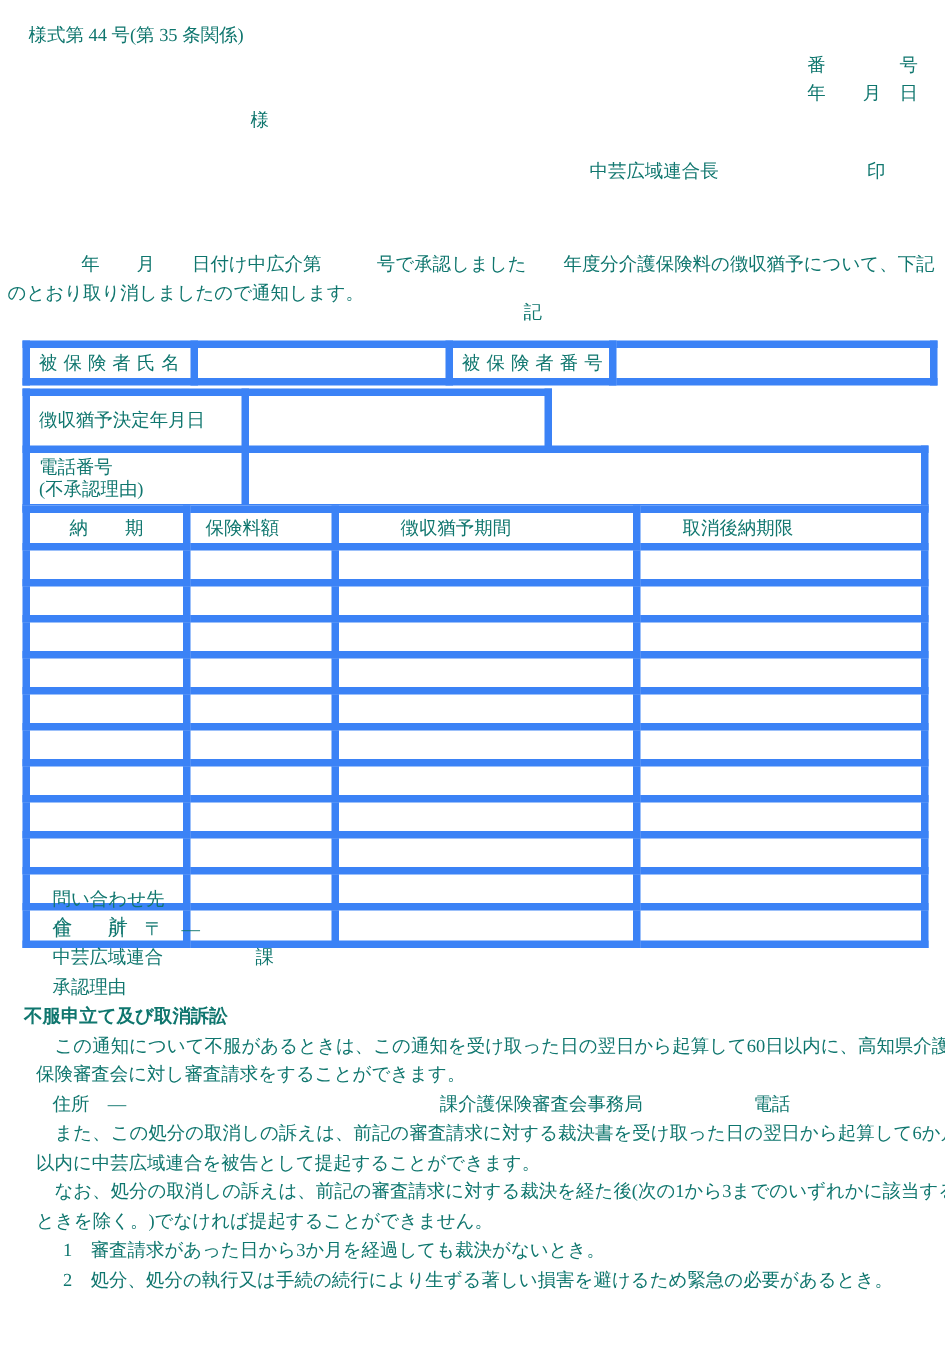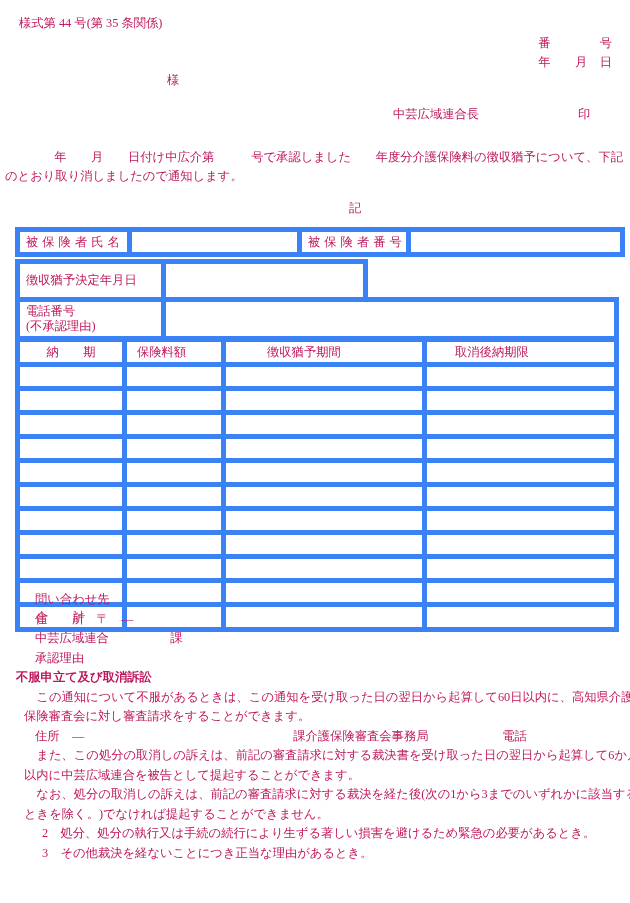--- a/index.html
+++ b/index.html
@@ -1,19 +1,19 @@
 <!DOCTYPE html>
 <html><head>
 <meta charset="utf-8">
 <style>
   html,body { margin:0; padding:0; background:#ffffff; }
   .page {
     position:relative; width:630px; height:903px; background:#ffffff;
     font-family:"Liberation Serif","DejaVu Serif",serif;
-    font-size:12.3px; color:#be185d; overflow:hidden;
+    font-size:12.3px; color:#0f766e; overflow:hidden;
   }
   .abs { position:absolute; white-space:pre; line-height:15px; }
   .right { right:18px; text-align:right; }
   .center { left:0; width:630px; text-align:center; }
   table { border-collapse:collapse; position:absolute; table-layout:fixed; background:#fff; }
   td { border:5px solid #3b82f6; padding:0 0 0 6px; font-size:12.3px;
        vertical-align:middle; white-space:pre; overflow:hidden; }
   td.novalpad { padding:0; }
   .ls4 { letter-spacing:4px; }
   .phantom { border:none; }
@@ -27,21 +27,21 @@
   .sched td.c2h { padding-left:10px; }
   .sched td.c3h { padding-left:41px; }
   .sched td.c4h { padding-left:28px; }
   .sched td.totlbl { padding-left:16px;margin-top:36px; }
   .textblock { position:absolute; left:0; top:590px; width:526px; line-height:19.5px; }
   .textblock div { white-space:pre; }
   .ml16 { margin-left:16px;font-weight:bold; }
   .ml24 { margin-left:24px; }
   .ml35 { margin-left:35px; }
   .ml42 { margin-left:42px; }
-  .bodypara { position:absolute; left:5px; top:148px; width:622px; line-height:19px; }
+  .bodypara { position:absolute; left:5px; top:167px; width:622px; line-height:19px; }
   .bodypara div { white-space:pre; }
 </style>
 </head>
 <body>
 
 <div class="page">
 
   <div class="abs" style="left:19px; top:16px;">様式第 44 号(第 35 条関係)</div>
   <div class="abs right" style="top:36px;">番　　　　号</div>
   <div class="abs right" style="top:55px;">年　　月　日</div>
@@ -181,17 +181,17 @@
     <div class="ml35">中芸広域連合　　　　　課</div>
     <div class="ml35">承認理由</div>
     <div class="ml16">不服申立て及び取消訴訟</div>
     <div class="ml24">　この通知について不服があるときは、この通知を受け取った日の翌日から起算して60日以内に、高知県介護</div>
     <div class="ml24">保険審査会に対し審査請求をすることができます。</div>
     <div class="ml35">住所　―　　　　　　　　　　　　　　　　　課介護保険審査会事務局　　　　　　電話</div>
     <div class="ml24">　また、この処分の取消しの訴えは、前記の審査請求に対する裁決書を受け取った日の翌日から起算して6か月</div>
     <div class="ml24">以内に中芸広域連合を被告として提起することができます。</div>
     <div class="ml24">　なお、処分の取消しの訴えは、前記の審査請求に対する裁決を経た後(次の1から3までのいずれかに該当する</div>
     <div class="ml24">ときを除く。)でなければ提起することができません。</div>
+    <div class="ml42">1　審査請求があった日から3か月を経過しても裁決がないとき。</div>
     <div class="ml42">2　処分、処分の執行又は手続の続行により生ずる著しい損害を避けるため緊急の必要があるとき。</div>
-    <div class="ml42">3　その他裁決を経ないことにつき正当な理由があるとき。</div>
   </div>
 
 </div>
 
 </body></html>

